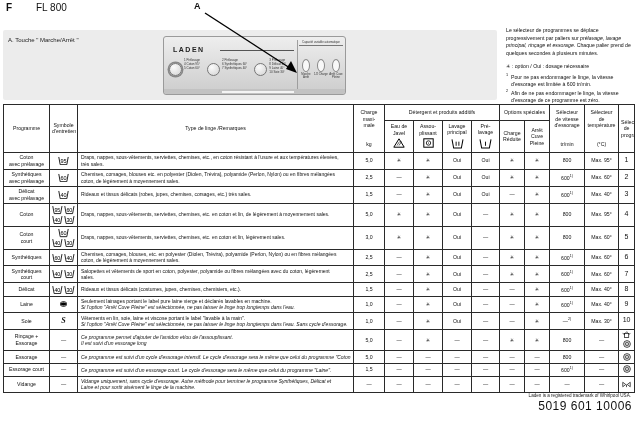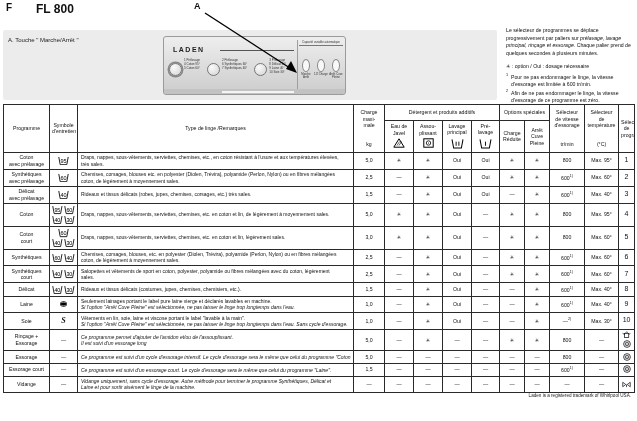--- a/index.html
+++ b/index.html
@@ -1,20 +1,20 @@
 <!DOCTYPE html>
 <html><head>
 <meta charset="utf-8">
 <style>
   html,body{margin:0;padding:0;background:#fff;}
   .page{position:relative;width:637px;height:421px;background:#fff;overflow:hidden;
         font-family:"Liberation Sans",sans-serif;color:#111;}
   
   .f-letter{position:absolute;left:6px;top:2px;font-size:10px;font-weight:bold;}
-  .model{position:absolute;left:36px;top:2px;font-size:12px;font-weight:bold;}
+  .model{position:absolute;left:36px;top:2px;font-size:10px;font-weight:normal;}
   .photo-box{position:absolute;left:3px;top:30px;width:494px;height:70px;background:#ececec;border-radius:2px;}
   .touch-caption{position:absolute;left:8px;top:37px;font-size:6px;color:#222;}
   .callout-a{position:absolute;left:194px;top:1px;font-size:9px;font-weight:bold;}
   .arrow-svg{position:absolute;left:0;top:0;pointer-events:none;}
   
   .panel{position:absolute;left:163px;top:36px;width:181px;height:57px;
          background:linear-gradient(#eee,#ccc);border:1px solid #9a9a9a;border-radius:3px;}
   .brand{position:absolute;left:9px;top:9px;font-size:7px;font-weight:bold;letter-spacing:1.5px;color:#222;}
   .brand-rule{position:absolute;left:56px;top:13px;width:74px;height:1px;background:#555;}
   .panel-divider{position:absolute;left:133px;top:3px;bottom:3px;width:1px;background:#9e9e9e;}
@@ -611,14 +611,15 @@
           <td>—</td>
           <td class="num"><span class="icons-cell"><svg width="9" height="7" viewBox="0 0 12 8">
                 <path d="M1 1 L5 4 L1 7 Z M11 1 L7 4 L11 7 Z" fill="none" stroke="#000" stroke-width="0.9"></path>
                 <path d="M6 4 L6 7.5" stroke="#000" stroke-width="0.9"></path>
               </svg></span></td>
         </tr>
       </tbody>
   </table>
 
   <div class="trademark">Laden is a registered trademark of Whirlpool USA.</div>
+  <div class="code">5019 601 10006</div>
 
 </div>
 
 </body></html>

